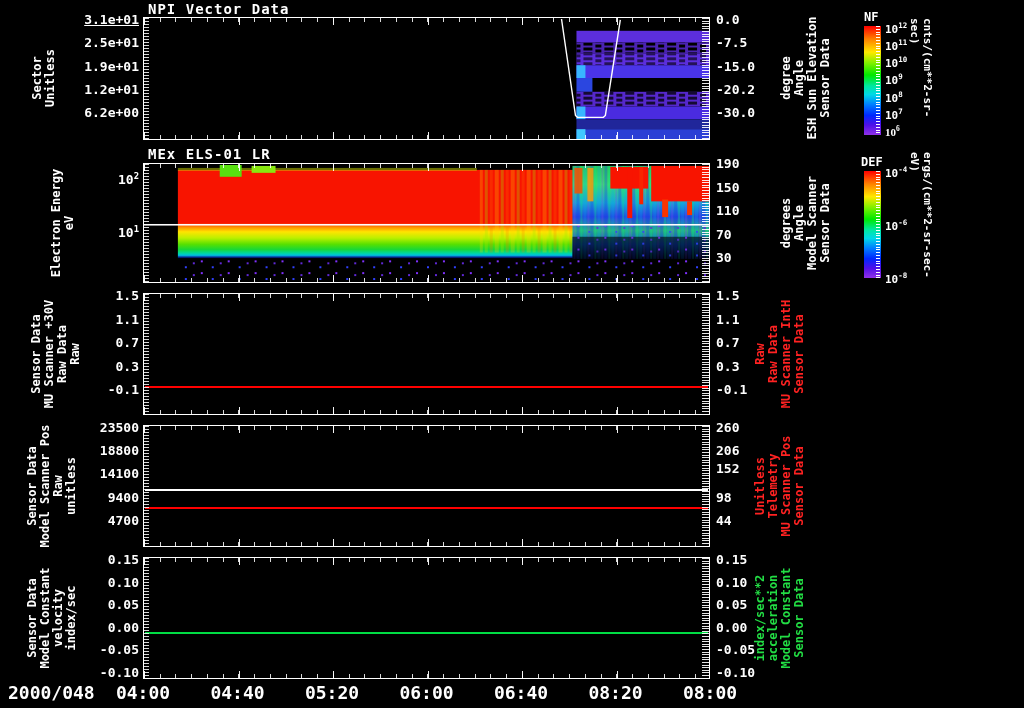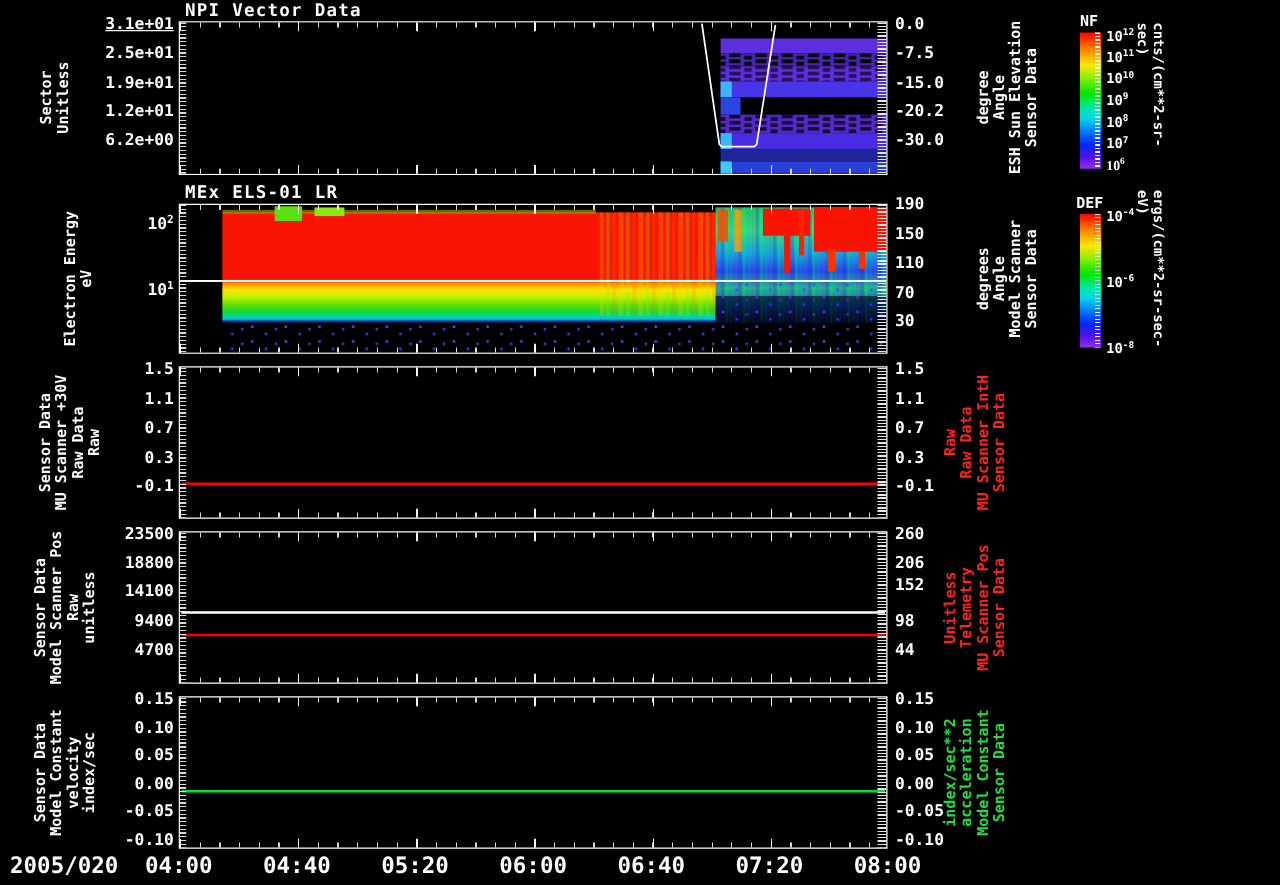--- a/index.html
+++ b/index.html
@@ -330,24 +330,24 @@
   <div class="cbar" id="cbDEF">
       <div class="cbticks"></div>
     </div>
   <div class="yticks cbcol">
       <div class="ytick" style="top: 164px;"><span>10</span><sup>-4</sup></div>
       <div class="ytick" style="top: 217px;"><span>10</span><sup>-6</sup></div>
       <div class="ytick" style="top: 270px;"><span>10</span><sup>-8</sup></div>
     </div>
   <div class="cbunit" style="left:913px;top:152px;height:145px;width:15px">ergs/(cm**2-sr-sec-eV)</div>
 
-  <div class="datelabel">2005/020</div>
+  <div class="datelabel">2000/048</div>
   <div class="xlabels">
       <div class="xlabel" style="left: 143px;">04:00</div>
       <div class="xlabel" style="left: 237.5px;">04:40</div>
       <div class="xlabel" style="left: 332px;">05:20</div>
       <div class="xlabel" style="left: 426.5px;">06:00</div>
       <div class="xlabel" style="left: 521px;">06:40</div>
-      <div class="xlabel" style="left: 615.5px;">07:20</div>
+      <div class="xlabel" style="left: 615.5px;">08:20</div>
       <div class="xlabel" style="left: 710px;">08:00</div>
     </div>
 
 </div>
 
 </body></html>

